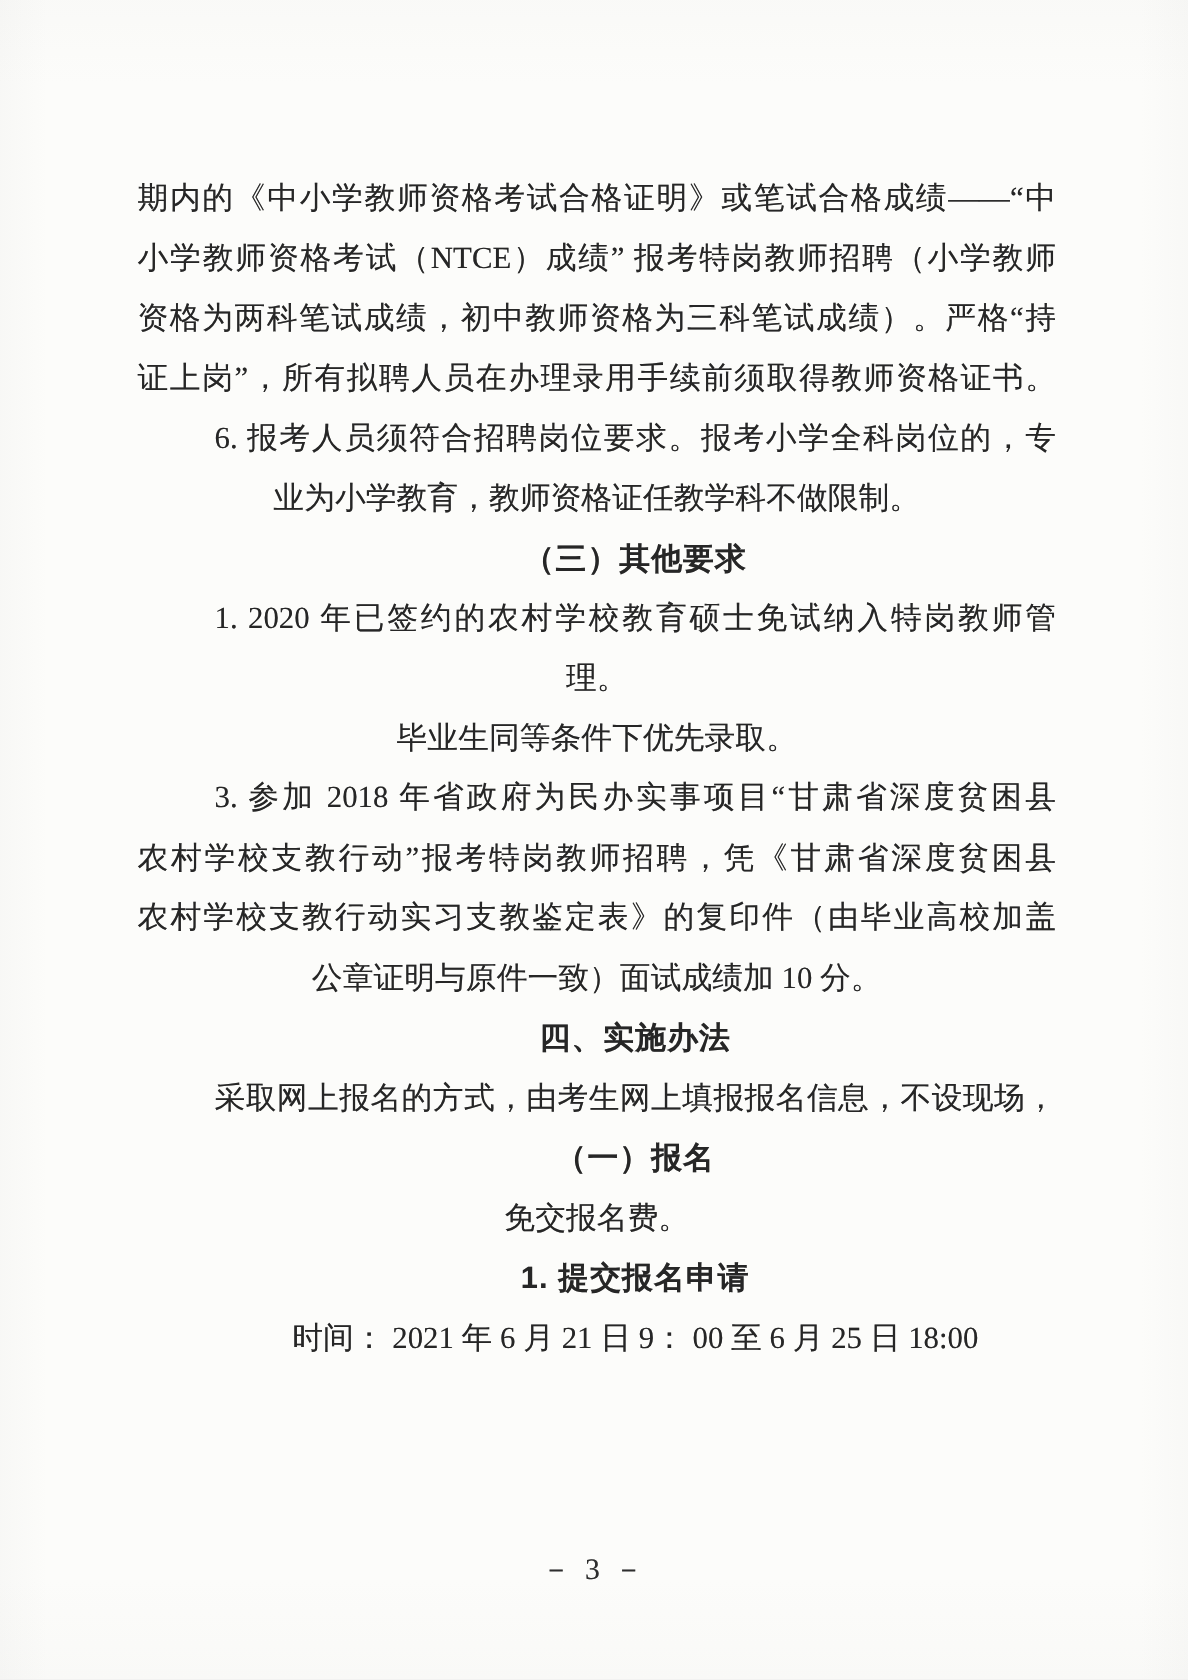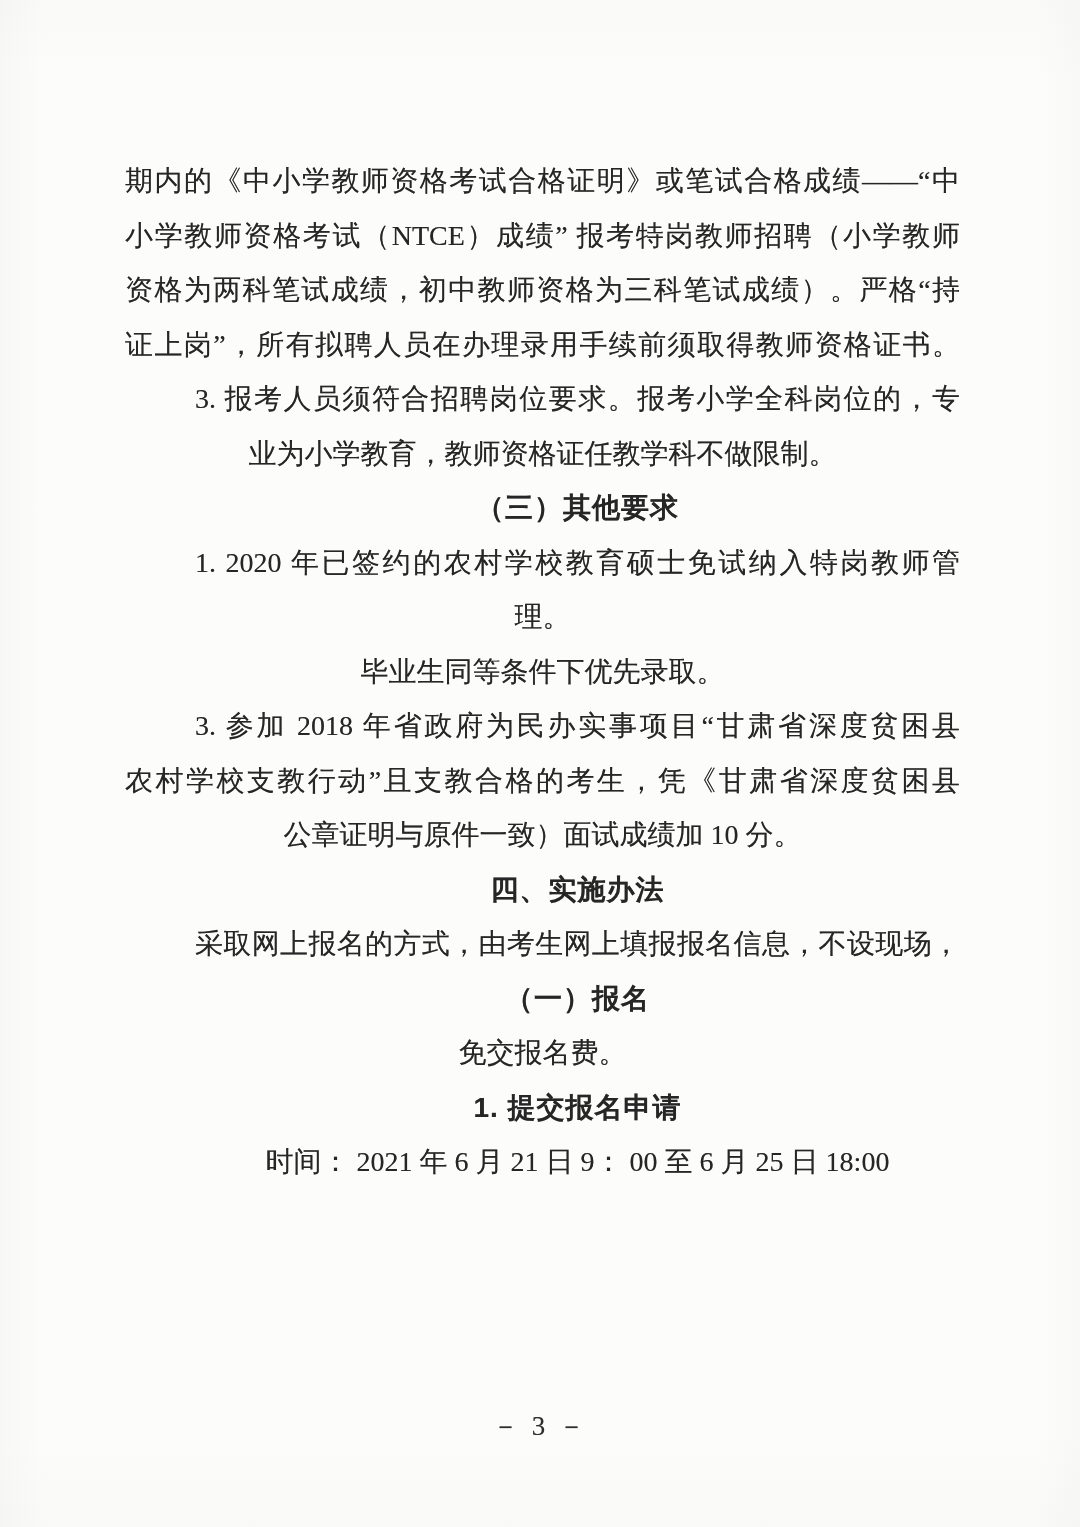--- a/index.html
+++ b/index.html
@@ -49,28 +49,29 @@
 </style>
 </head>
 <body>
 
 <div class="page">
   <div class="text-block">
       <div class="line justify">期内的《中小学教师资格考试合格证明》或笔试合格成绩——“中</div>
       <div class="line justify">小学教师资格考试（NTCE）成绩” 报考特岗教师招聘（小学教师</div>
       <div class="line justify">资格为两科笔试成绩，初中教师资格为三科笔试成绩）。严格“持</div>
       <div class="line justify">证上岗”，所有拟聘人员在办理录用手续前须取得教师资格证书。</div>
-      <div class="line justify indent">3. 报考人员须符合招聘岗位要求。报考小学全科岗位的，专</div>
+      <div class="line justify indent">6. 报考人员须符合招聘岗位要求。报考小学全科岗位的，专</div>
       <div class="line left">业为小学教育，教师资格证任教学科不做限制。</div>
       <div class="line left indent heading">（三）其他要求</div>
       <div class="line justify indent">1. 2020 年已签约的农村学校教育硕士免试纳入特岗教师管</div>
       <div class="line left">理。</div>
       <div class="line left">毕业生同等条件下优先录取。</div>
       <div class="line justify indent">3. 参加 2018 年省政府为民办实事项目“甘肃省深度贫困县</div>
-      <div class="line justify">农村学校支教行动”且支教合格的考生，凭《甘肃省深度贫困县</div>
+      <div class="line justify">农村学校支教行动”报考特岗教师招聘，凭《甘肃省深度贫困县</div>
+      <div class="line justify">农村学校支教行动实习支教鉴定表》的复印件（由毕业高校加盖</div>
       <div class="line left">公章证明与原件一致）面试成绩加 10 分。</div>
       <div class="line left indent heading">四、实施办法</div>
       <div class="line justify indent">采取网上报名的方式，由考生网上填报报名信息，不设现场，</div>
       <div class="line left indent heading">（一）报名</div>
       <div class="line left">免交报名费。</div>
       <div class="line left indent heading">1. 提交报名申请</div>
       <div class="line left indent">时间： 2021 年 6 月 21 日 9： 00 至 6 月 25 日 18:00</div>
     </div>
   <div class="footer">－ 3 －</div>
 </div>

